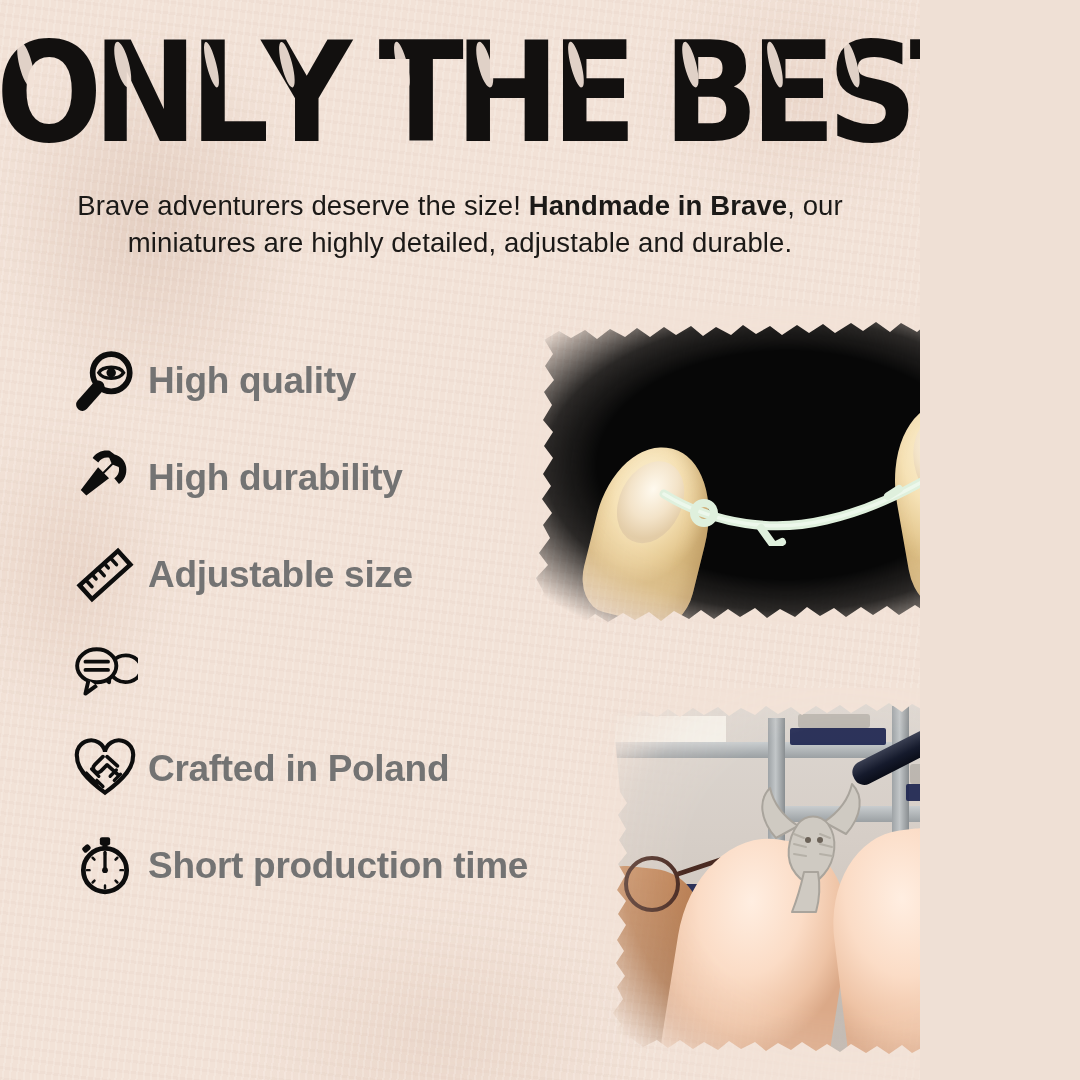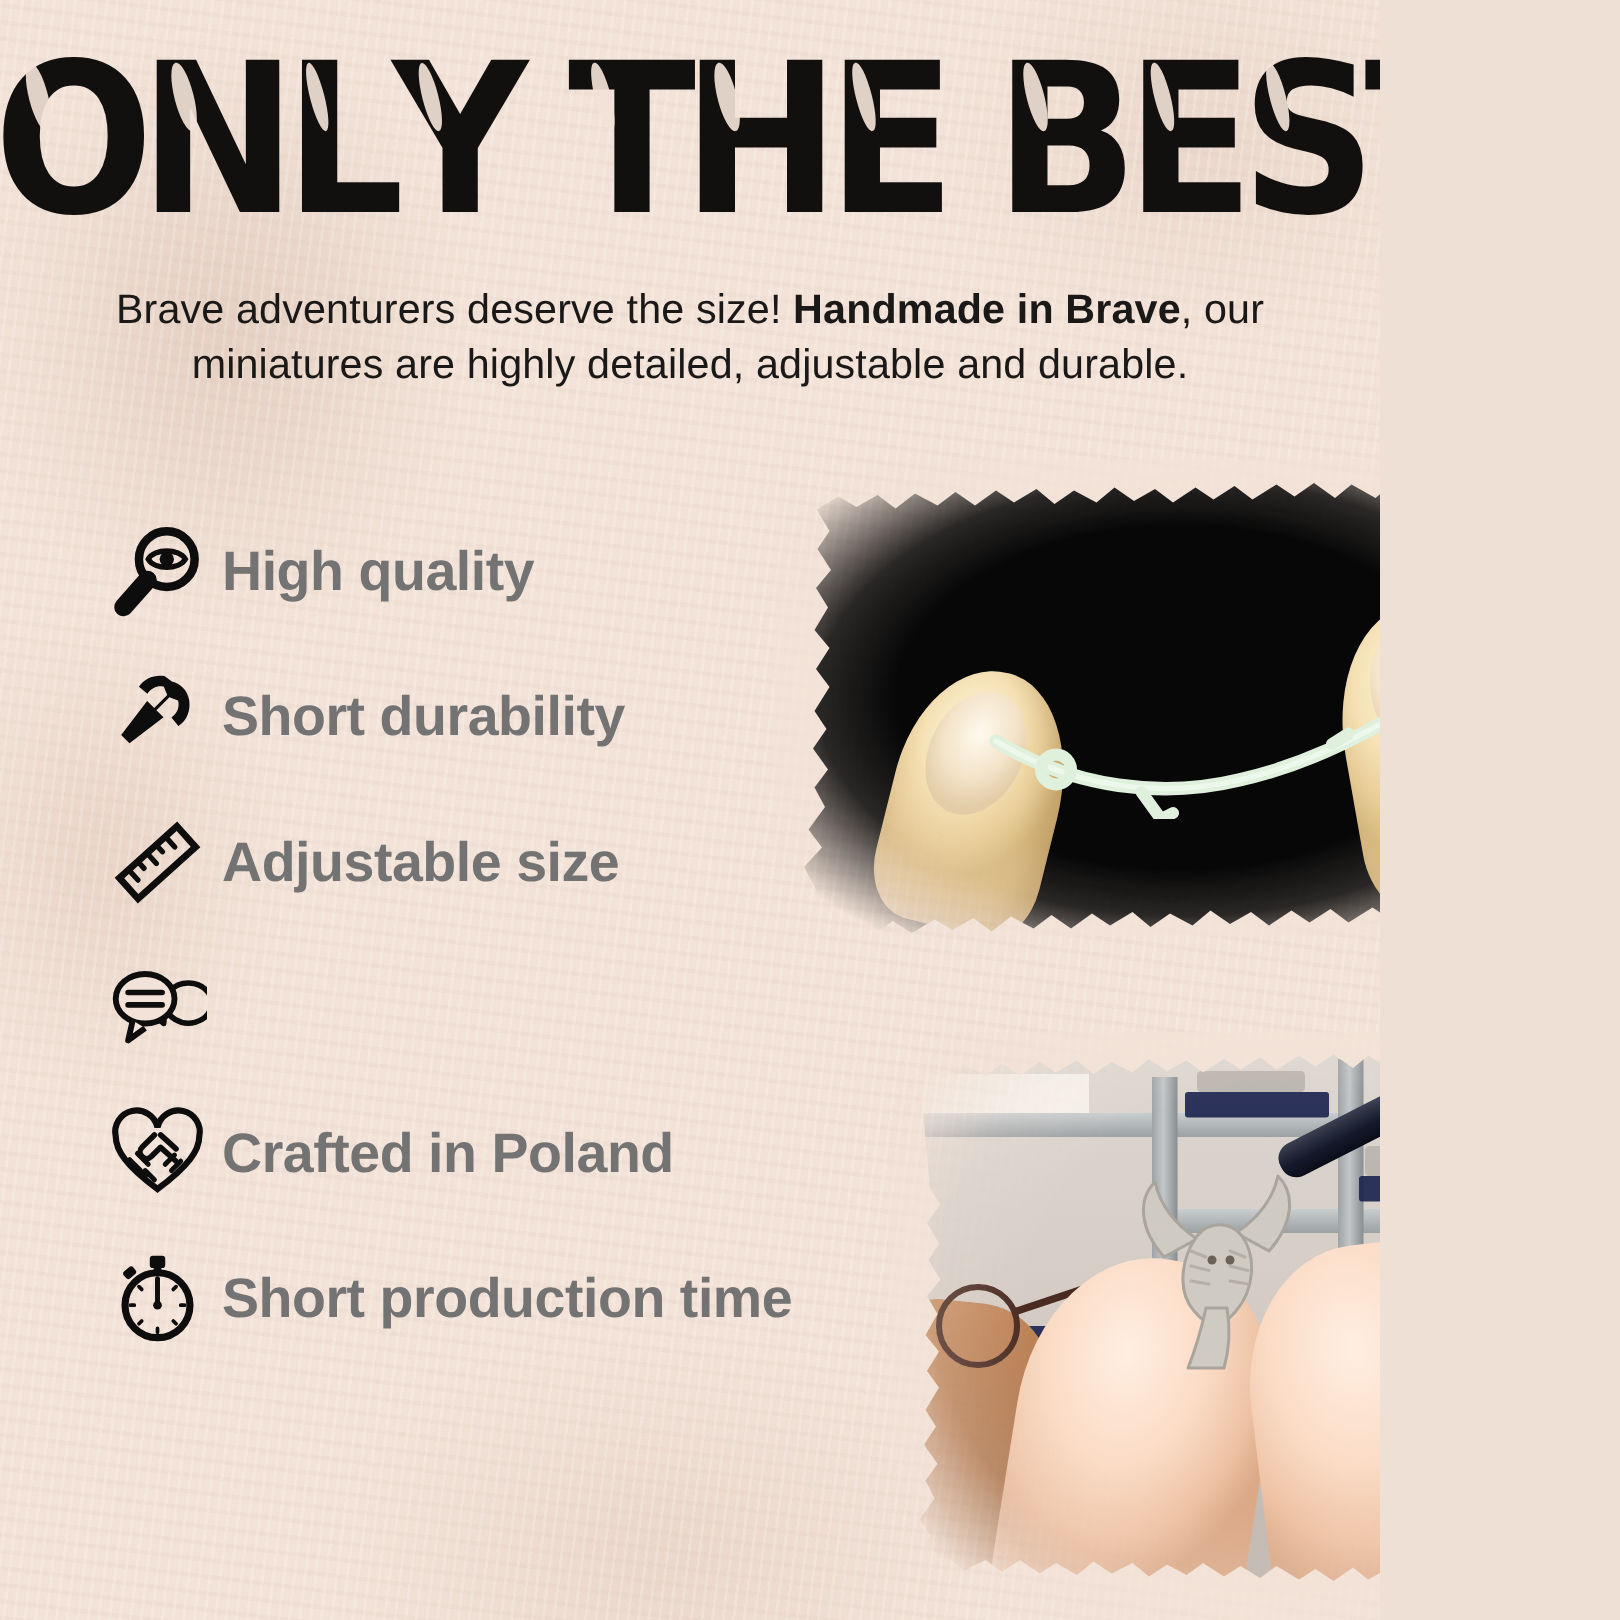--- a/index.html
+++ b/index.html
@@ -341,21 +341,21 @@
       </span>
       <span class="feat-label">High quality</span>
     </div>
 
     <div class="feat">
       <span class="feat-icon">
         <svg width="66" height="66" viewBox="0 0 64 64">
           <path fill="#0d0d0d" d="M36.5 5.5 C30 4.5, 23.5 7, 20 12.5 l5.5 4.5 c2.5 -3.8, 6.5 -5.4, 10.6 -4.6 l2.2 5.4 -8.4 8.4 -4.6 -4.6 -16.8 22 5.4 5.4 22 -16.8 -4.6 -4.6 8.4 -8.4 5.6 2.2 c1.1 4.2, -0.5 8.4, -4.3 10.9 l4.5 5.5 c5.5 -3.5, 8 -10, 7 -16.5 -0.9 -6 -5.3 -10.9 -11.2 -12.2 z"></path>
         </svg>
       </span>
-      <span class="feat-label">Short durability</span>
+      <span class="feat-label">High durability</span>
     </div>
 
     <div class="feat">
       <span class="feat-icon">
         <svg width="66" height="66" viewBox="0 0 64 64">
           <g transform="rotate(-42 32 32)">
             <rect x="7" y="23" width="50" height="18" fill="none" stroke="#0d0d0d" stroke-width="4.4"></rect>
             <path d="M15 23 v9 M23 23 v6 M31 23 v9 M39 23 v6 M47 23 v9" stroke="#0d0d0d" stroke-width="3.4" stroke-linecap="round"></path>
           </g>
         </svg>

